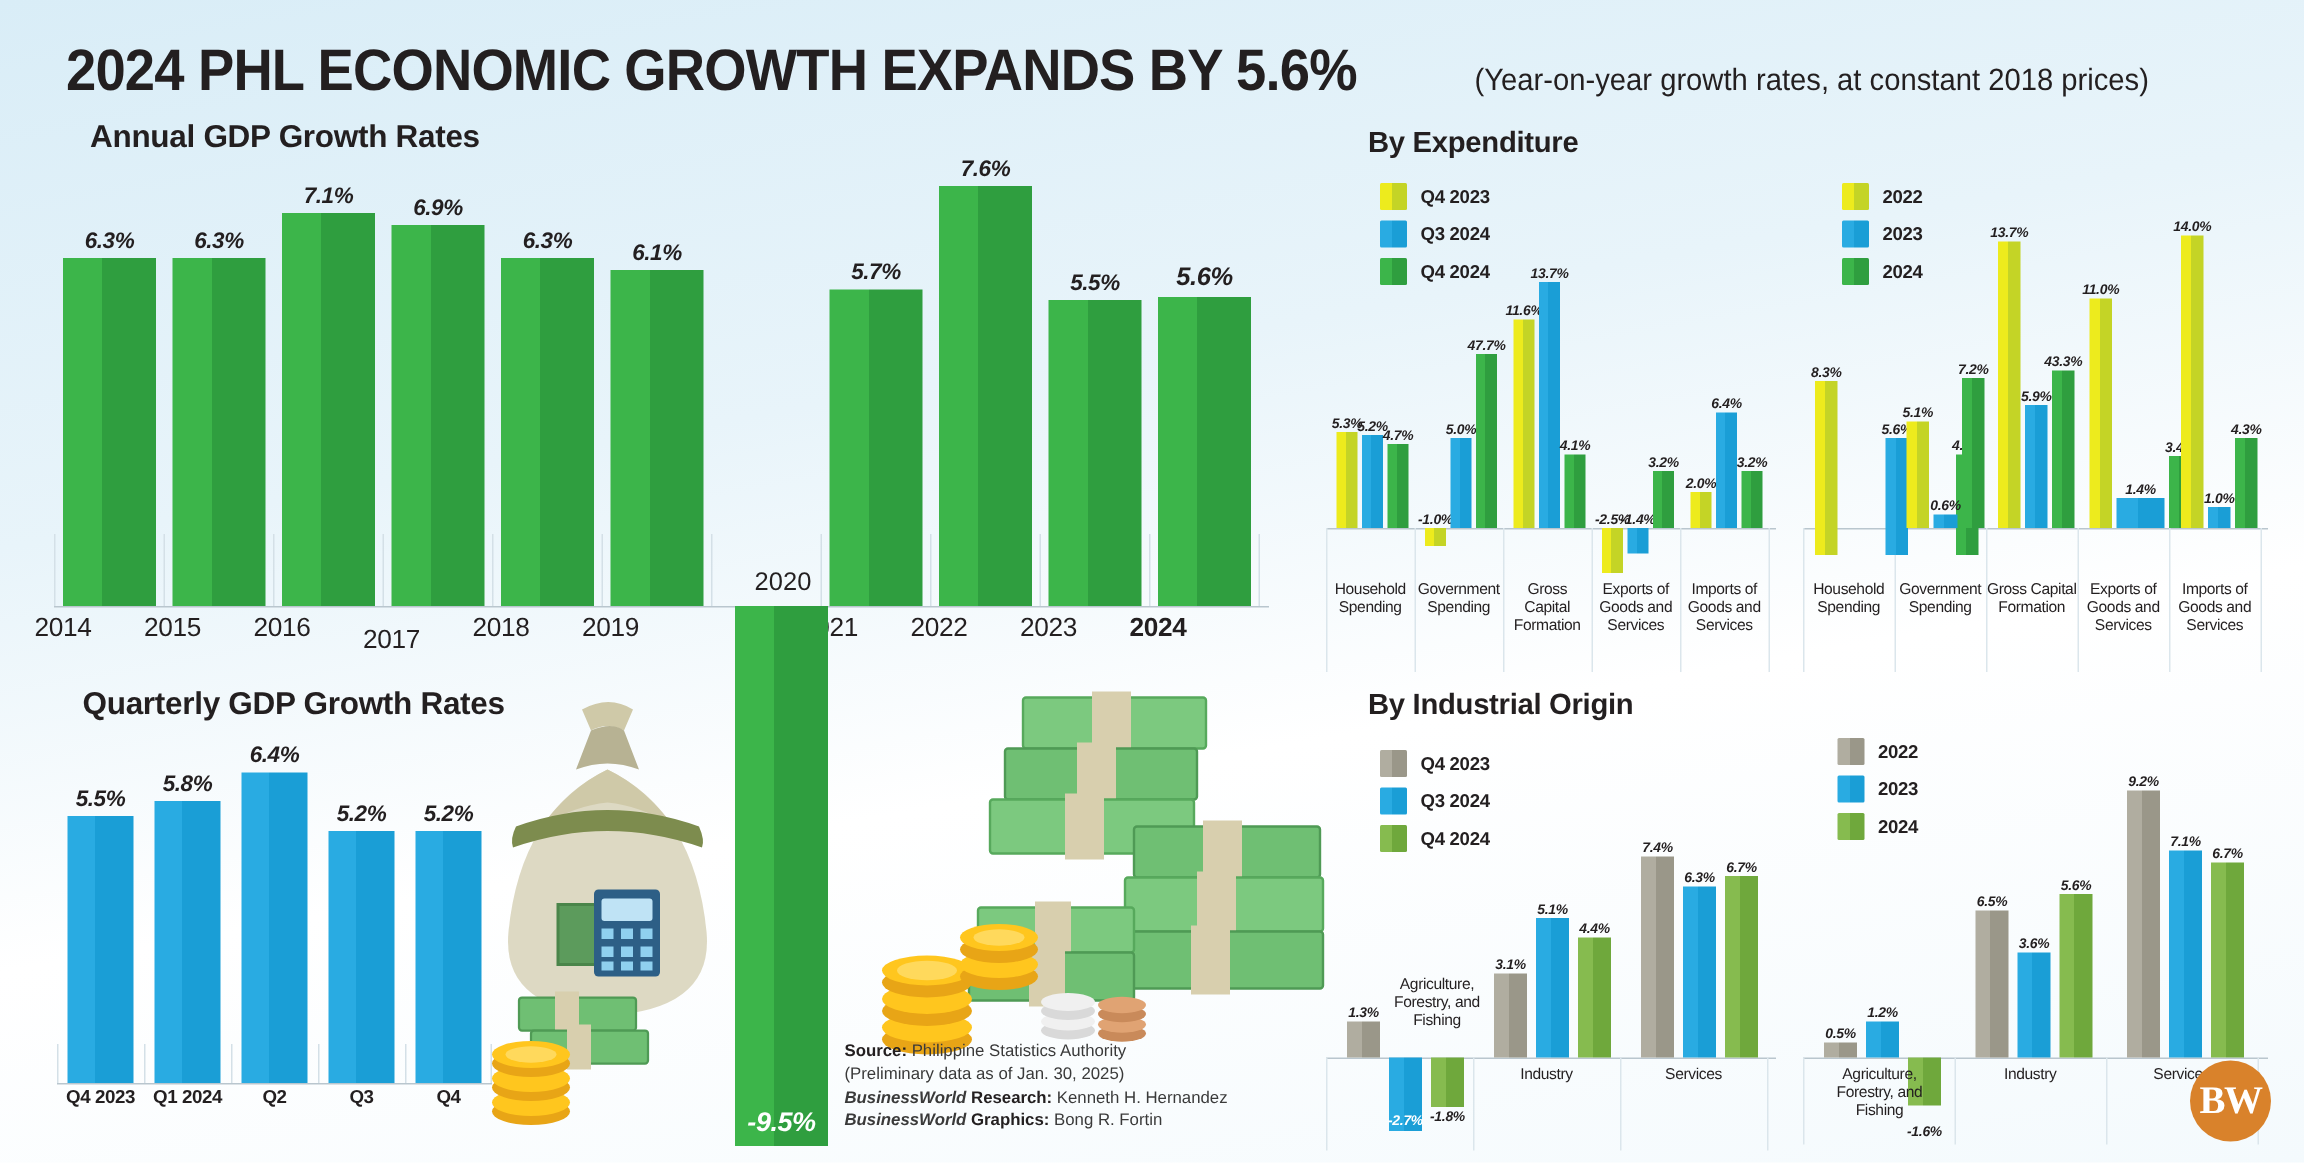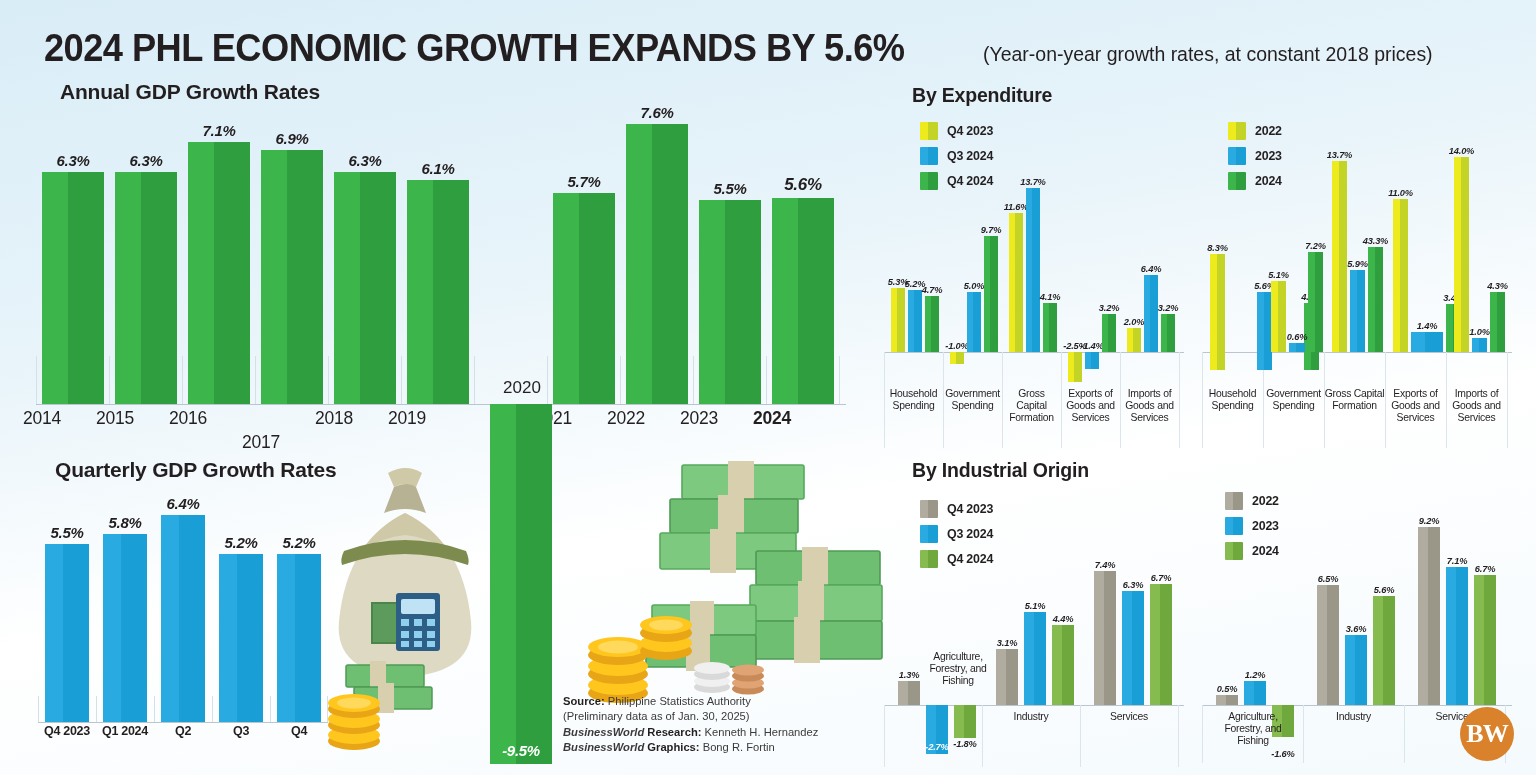--- a/index.html
+++ b/index.html
@@ -64,21 +64,21 @@
   .a-xlabel.bold { font-weight: 700; }
   .a-gridbox { position: absolute; border-left: 1px solid #d4e0e7; }
 
   
   #bar2020 {
     position: absolute; left: 490px; top: 404px; width: 62px; height: 360px;
     background: linear-gradient(to right, #3cb54a 0 42%, #2f9e3f 42% 100%);
     display: flex; align-items: flex-end; justify-content: center;
   }
   #bar2020 .val {
-    color: #fff; font-size: 15px; font-weight: 700; font-style: italic;
+    color: #fff; font-size: 18px; font-weight: 700; font-style: italic;
     margin-bottom: 5px; letter-spacing: -0.3px;
   }
   #lab2020 {
     position: absolute; left: 478px; top: 378px; width: 88px; text-align: center;
     font-size: 17px; color: #231f20;
   }
 
   
   #quarter { left: 38px; top: 500px; width: 290px; height: 218px; }
   .q-bar-wrap { position: absolute; bottom: 0; width: 44px;
@@ -216,21 +216,21 @@
 
     <div class="a-bar-wrap" style="left:736px;">
       <span class="barlabel" style="font-size:17px;">5.6%</span>
       <div class="greenbar" style="height:206px;"></div>
     </div>
   </div>
 
   <div class="a-xlabel" style="left:-3px;  top:408px;">2014</div>
   <div class="a-xlabel" style="left:70px;  top:408px;">2015</div>
   <div class="a-xlabel" style="left:143px; top:408px;">2016</div>
-  <div class="a-xlabel" style="left:216px; top:432px;">2017</div>
+  <div class="a-xlabel" style="left:216px; top:416px;">2017</div>
   <div class="a-xlabel" style="left:289px; top:408px;">2018</div>
   <div class="a-xlabel" style="left:362px; top:408px;">2019</div>
   <div class="a-xlabel" style="left:508px; top:408px;">2021</div>
   <div class="a-xlabel" style="left:581px; top:408px;">2022</div>
   <div class="a-xlabel" style="left:654px; top:408px;">2023</div>
   <div class="a-xlabel bold" style="left:727px; top:408px;">2024</div>
 
   <div id="lab2020">2020</div>
   <div id="bar2020">
     <span class="val">-9.5%</span>
@@ -429,21 +429,21 @@
     </div>
 
     <div class="gr-group" style="left:66px; top:0; height:242px;">
       <div class="gbar down c-yellow" style="width:14px; height:12px; align-self:flex-start; margin-top:242px;">
         <span class="v" style="top:auto; bottom:100%; margin-bottom:1px;">-1.0%</span>
         </div>
       <div class="gbar up c-blue" style="width:14px; height:60px;">
         <span class="v">5.0%</span>
         </div>
       <div class="gbar up c-green" style="width:14px; height:116px;">
-        <span class="v">9.7%</span>
+        <span class="v">47.7%</span>
         </div>
     </div>
 
     <div class="gr-group" style="left:125px; top:0; height:242px;">
       <div class="gbar up c-yellow" style="width:14px; height:139px;">
         <span class="v">11.6%</span>
         </div>
       <div class="gbar up c-blue" style="width:14px; height:164px;">
         <span class="v">13.7%</span>
         </div>
@@ -667,21 +667,21 @@
         </div>
       <div class="gbar up c-blue" style="width:22px; height:24px;">
         <span class="v">1.2%</span>
         </div>
       <div class="gbar down c-olive" style="width:22px; height:32px; align-self:flex-start; margin-top:250px;">
         <span class="v" style="top:100%; margin-top:12px;">-1.6%</span>
         </div>
     </div>
 
     <div class="gr-group" style="left:115px; top:0; height:250px; gap:6px;">
-      <div class="gbar up c-taupe" style="width:22px; height:120px;">
+      <div class="gbar up c-taupe" style="width:22px; height:98px;">
         <span class="v">6.5%</span>
         </div>
       <div class="gbar up c-blue" style="width:22px; height:70px;">
         <span class="v">3.6%</span>
         </div>
       <div class="gbar up c-olive" style="width:22px; height:109px;">
         <span class="v">5.6%</span>
         </div>
     </div>
 

